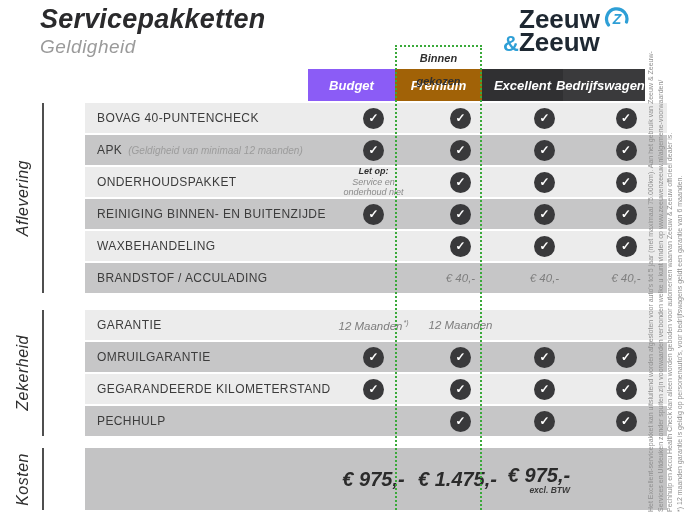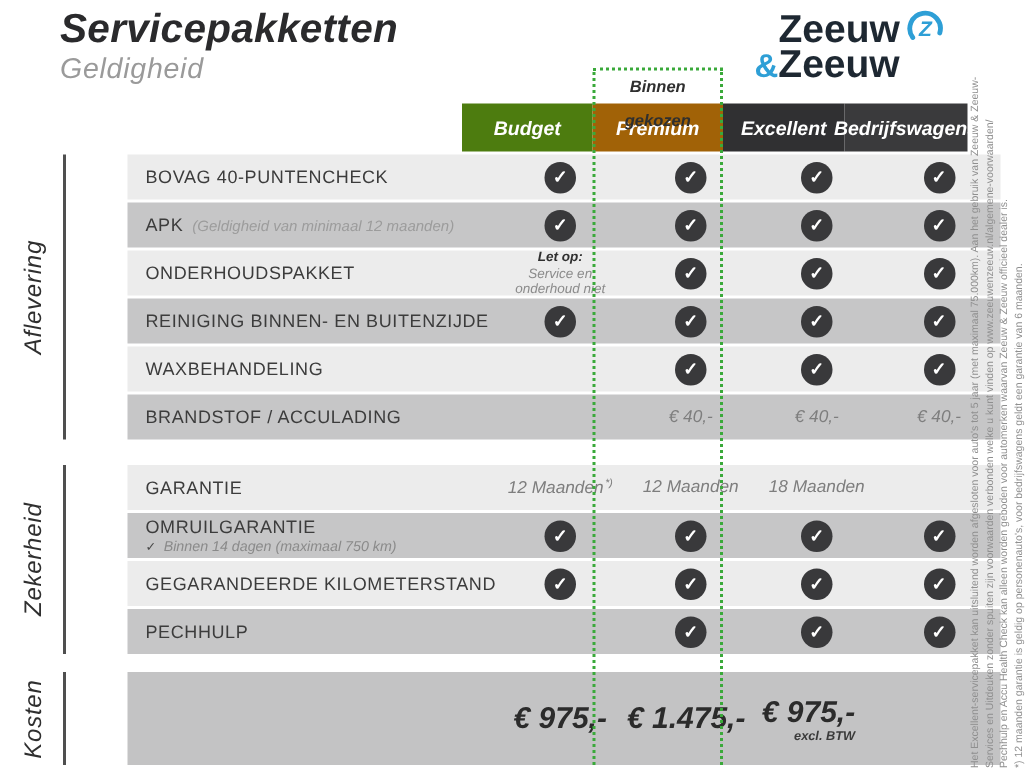--- a/index.html
+++ b/index.html
@@ -14,21 +14,21 @@
   
   .logo{position:absolute; left:503px; top:6px; width:160px; color:#1e2832; font-weight:bold; line-height:24px;}
   .logo-line1{margin-left:16px; font-size:26px; display:flex; align-items:center;}
   .logo-line2{font-size:26px; margin-top:-2px;}
   .logo .amp{color:#2e9fd6; font-size:22px;}
   .z-badge{display:inline-block; width:26px; height:26px; margin-left:4px;}
 
   
   .col-headers{position:absolute; left:308px; top:69px; height:32px; display:flex;}
   .col-h{display:flex; align-items:center; justify-content:center; color:#ffffff; font-weight:bold; font-style:italic; font-size:13px;}
-  .col-h.c1{width:87px; background:#4d7c0f;text-align:right;}
+  .col-h.c1{width:87px; background:#8b5cf6;text-align:right;}
   .col-h.c2{width:87px; background:#a16207;}
   .col-h.c3{width:81px; background:#303032;}
   .col-h.c4{width:82px; background:#3a3a3c;}
 
   
   .mg-box{position:absolute; left:395px; top:45px; width:87px; height:465px; box-sizing:border-box;
           border-left:2px dotted #3aa93a; border-right:2px dotted #3aa93a; border-top:2px dotted #3aa93a;
           z-index:30; pointer-events:none;}
   .mg-label{height:22px; line-height:23px; text-align:center; font-size:11px; font-weight:bold; font-style:italic; color:#2f2f2f;}
 
@@ -201,27 +201,25 @@
     <div class="section-gap1"></div>
 
     <div class="row light">
       <div class="row-label">
           <span class="lbl">GARANTIE</span>
         </div>
       <div class="cell c1">
           <span>12 Maanden<sup>*)</sup></span>
         </div>
       <div class="cell c2">12 Maanden</div>
-      <div class="cell c3">18 Maanden</div>
     </div>
 
     <div class="row dark">
       <div class="row-label">
         <span class="lbl">OMRUILGARANTIE</span>
-        <span class="sub-line"><span class="tick">✓</span><span>Binnen 14 dagen (maximaal 750 km)</span></span>
       </div>
       <div class="cell c1">
           <span class="check">✓</span>
         </div>
       <div class="cell c2">
           <span class="check">✓</span>
         </div>
       <div class="cell c3">
           <span class="check">✓</span>
         </div>

